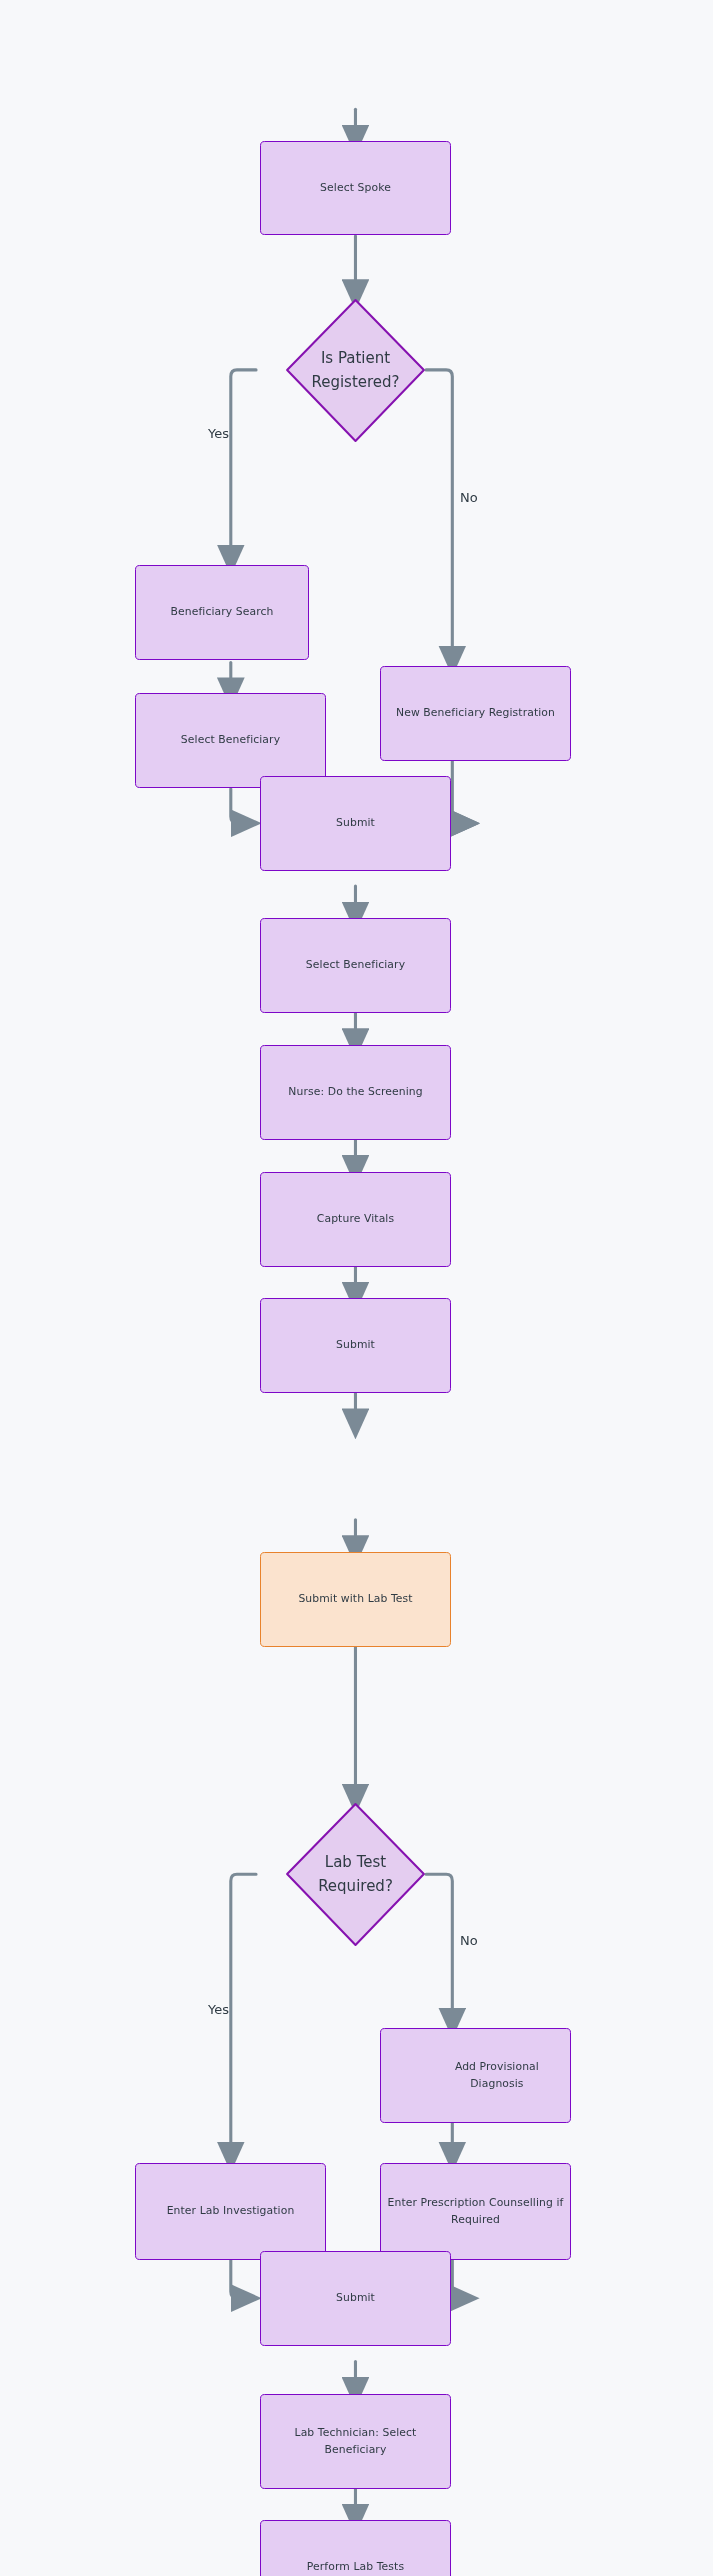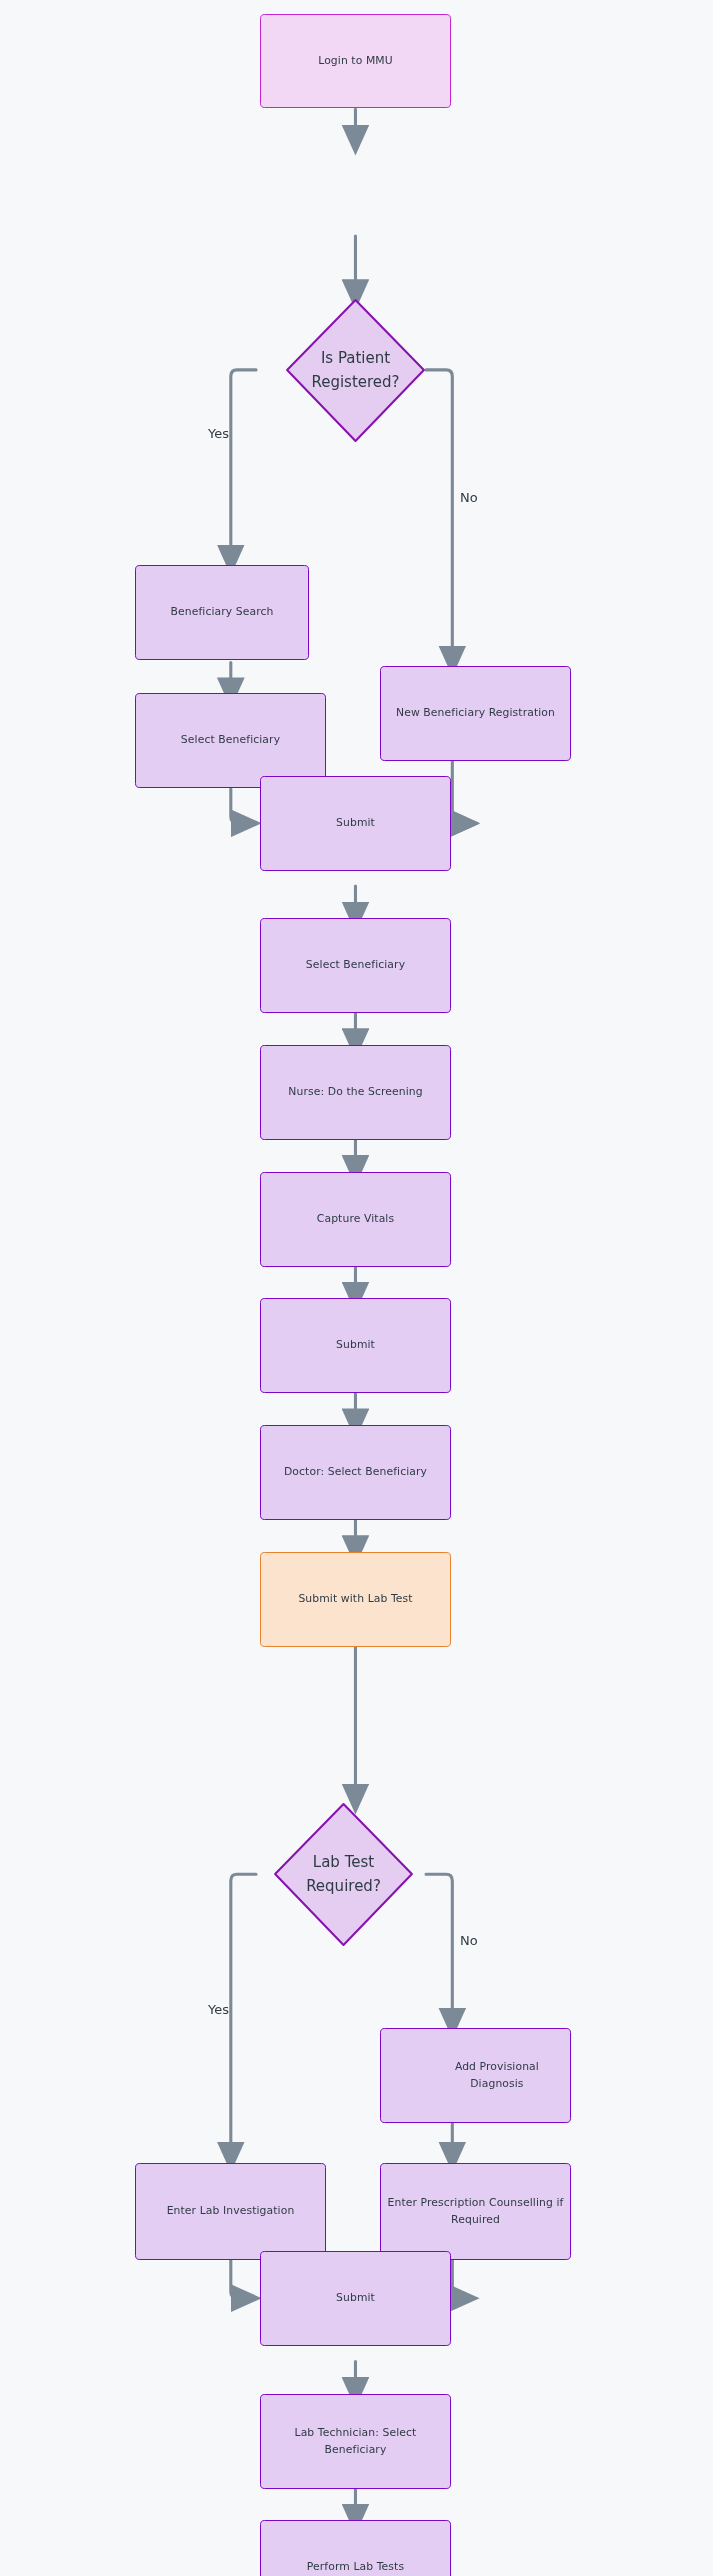--- a/index.html
+++ b/index.html
@@ -112,24 +112,24 @@
       <path d="M690,5568 L690,5628" marker-end="url(#ah)"></path>
 
       <path d="M690,5814 L690,5874" marker-end="url(#ah)"></path>
 
       <path d="M690,6060 L690,6120" marker-end="url(#ah)"></path>
 
       <path d="M690,6306 L690,6366" marker-end="url(#ah)"></path>
     </g>
   </svg>
 
-  <div class="node start" style="left:260px;top:14.4px;width:191px;height:94px;">
-    <span>Login to MMU</span>
-  </div>
-
+
+  <div class="node process" style="left:260px;top:141px;width:191px;height:94px;">
+    <span>Select Spoke</span>
+  </div>
 
   <div class="diamond-wrap" style="left:256px;top:298px;width:199px;height:145px;">
     <svg width="199" height="145" viewBox="0 0 386 282">
       <polygon points="193,4 326,140 193,278 60,140" fill="#e4cdf0" stroke="#8612b0" stroke-width="4" stroke-linejoin="round"></polygon>
     </svg>
     <div class="diamond-label" style="width:199px;height:145px;padding:0 49px;">Is Patient Registered?</div>
   </div>
 
   <div class="edge-label" style="left:208px;top:426px;">Yes</div>
   <div class="edge-label" style="left:460px;top:490px;">No</div>
@@ -159,29 +159,26 @@
   </div>
 
   <div class="node process" style="left:260px;top:1172px;width:191px;height:95px;">
     <span>Capture Vitals</span>
   </div>
 
   <div class="node process" style="left:260px;top:1298px;width:191px;height:95px;">
     <span>Submit</span>
   </div>
 
-  <div class="node process" style="left:260px;top:1425px;width:191px;height:95px;">
-    <span>Doctor: Select Beneficiary</span>
-  </div>
 
   <div class="node highlight" style="left:260px;top:1655px;width:191px;height:95px;top:1552px;">
     <span>Submit with Lab Test</span>
   </div>
 
-  <div class="diamond-wrap" style="left:244px;top:1802px;width:199px;height:145px;">
+  <div class="diamond-wrap" style="left:256px;top:1802px;width:199px;height:145px;">
     <svg width="199" height="145" viewBox="0 0 386 282">
       <polygon points="193,4 326,140 193,278 60,140" fill="#e4cdf0" stroke="#8612b0" stroke-width="4" stroke-linejoin="round"></polygon>
     </svg>
     <div class="diamond-label" style="width:199px;height:145px;padding:0 49px;">Lab Test Required?</div>
   </div>
 
   <div class="edge-label" style="left:208px;top:2002px;">Yes</div>
   <div class="edge-label" style="left:460px;top:1933px;">No</div>
 
   <div class="node process" style="left:380px;top:2028px;width:191px;height:95px;padding-left:48px;">

